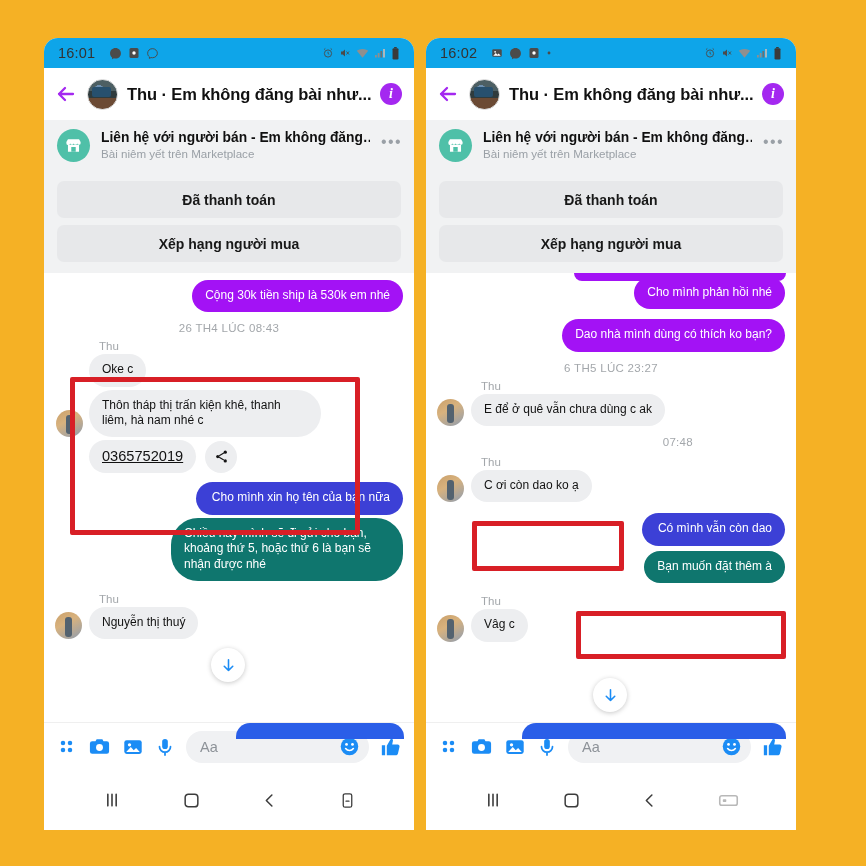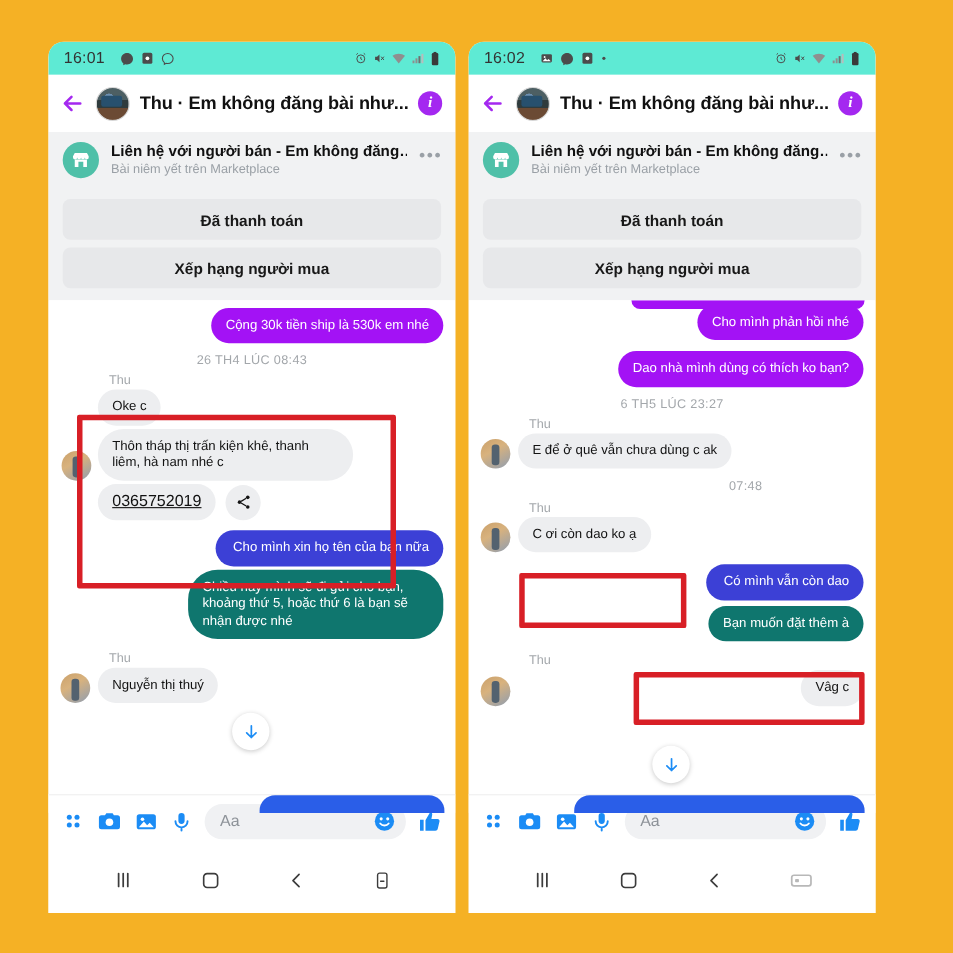--- a/index.html
+++ b/index.html
@@ -26,21 +26,21 @@
   }
   .phone-left  { left: 44px;  border-radius: 14px 14px 0 0; }
   .phone-right { left: 426px; border-radius: 14px 14px 0 0; }
 
   
   .statusbar {
     height: 30px;
     display: flex;
     align-items: center;
     padding: 0 14px;
-    background: #5eead4;
+    background: #0ea5e9;
     color: #2b2b2b;
   }
   .sb-time {
     font-size: 14.5px;
     font-weight: 400;
     letter-spacing: .2px;
     color: #333;
     margin-right: 8px;
   }
   .sb-left-icons { display: flex; align-items: center; gap: 6px; flex: 1; }
@@ -537,21 +537,21 @@
       <div class="row out" style="margin-top:11px;">
         <div class="bubble b-blue">Có mình vẫn còn dao</div>
       </div>
 
       <div class="row out" style="margin-top:5px;">
         <div class="bubble b-blue2">Bạn muốn đặt thêm à</div>
       </div>
 
       <div class="sender-name" style="margin-top:12px;">Thu</div>
 
-      <div class="row in" style="margin-top:2px;justify-content:space-between;">
+      <div class="row in" style="margin-top:2px;">
         <div class="peer-avatar"></div>
         <div class="bubble b-grey">Vâg c</div>
       </div>
 
       <div class="partial-bubble" style="left:96px;right:10px;bottom:0;"></div>
 
       <div class="scroll-down" style="left:167px;top:405px;">
         <svg width="17" height="17" viewBox="0 0 24 24">
             <path fill="none" stroke="#1b8cf5" stroke-width="2.2" stroke-linecap="round" stroke-linejoin="round" d="M12 4v15m0 0 6-6m-6 6-6-6"></path>
           </svg>

